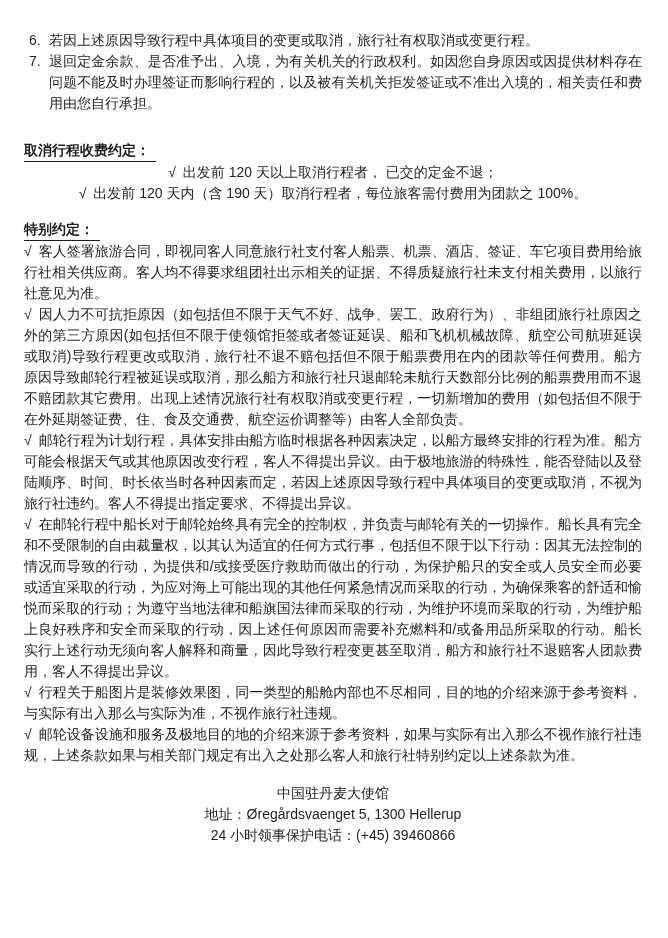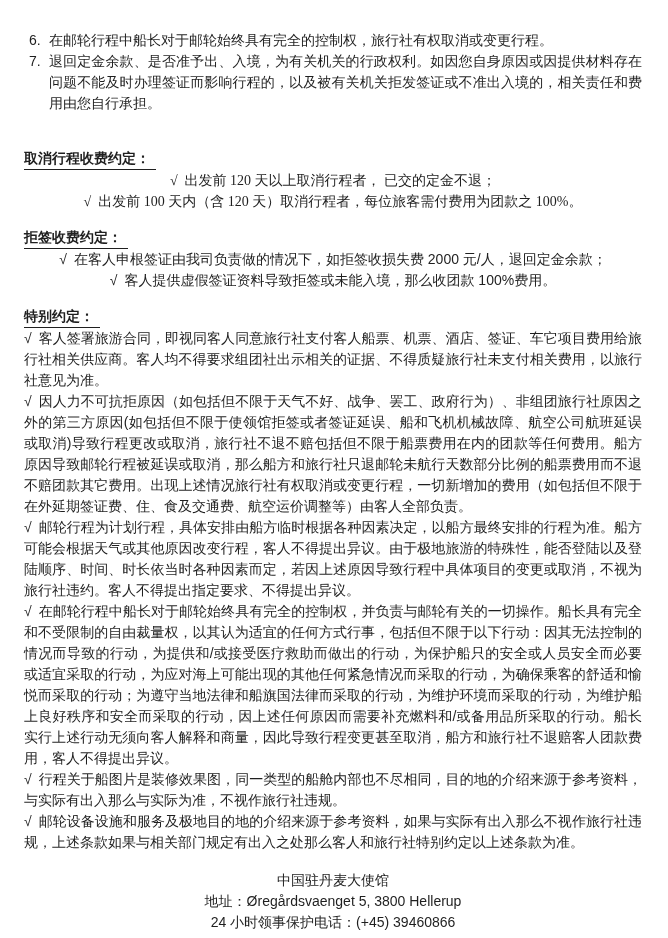--- a/index.html
+++ b/index.html
@@ -20,21 +20,21 @@
     overflow: hidden;
   }
   p { margin: 0; text-align: justify; }
 
   
   .num-item { display: flex; align-items: flex-start; margin-left: 5px; }
   .num-item .num { width: 20px; flex-shrink: 0; }
   .num-item .num-text { flex: 1; text-align: justify; }
 
   
-  .section-cancellation { margin-top: 34px; font-family: Liberation Serif, serif; }
+  .section-cancellation { margin-top: 26px; }
   .section-visa { margin-top: 15px; }
   .section-special { margin-top: 15px; }
   .section-embassy { margin-top: 17px; }
 
   .section-heading {
     font-weight: bold;
     margin-bottom: 0;
     text-align: left;
   }
   .section-heading .heading-text {
@@ -52,51 +52,40 @@
   .embassy-line { text-align: center; }
 </style>
 </head>
 <body>
 
 <div class="page" style="--fg: #1f1f1f; --bg: #ffffff;">
 
   <div class="num-list">
     <div class="num-item">
       <span class="num">6.</span>
-      <span class="num-text">在邮轮行程中船长对于邮轮始终具有完全的控制权，旅行社有权取消或变更行程。</span>
+      <span class="num-text">若因上述原因导致行程中具体项目的变更或取消，旅行社有权取消或变更行程。</span>
     </div>
     <div class="num-item">
       <span class="num">7.</span>
       <span class="num-text">退回定金余款、是否准予出、入境，为有关机关的行政权利。如因您自身原因或因提供材料存在问题不能及时办理签证而影响行程的，以及被有关机关拒发签证或不准出入境的，相关责任和费用由您自行承担。</span>
     </div>
   </div>
 
   <div class="section-cancellation">
     <p class="section-heading">
       <span class="heading-text">取消行程收费约定：</span>
     </p>
     <p class="tick-line">
       <span class="tick">√</span><span>出发前 120 天以上取消行程者， 已交的定金不退；</span>
     </p>
     <p class="tick-line">
-      <span class="tick">√</span><span>出发前 100 天内（含 120 天）取消行程者，每位旅客需付费用为团款之 100%。</span>
+      <span class="tick">√</span><span>出发前 120 天内（含 190 天）取消行程者，每位旅客需付费用为团款之 100%。</span>
     </p>
   </div>
 
-  <div class="section-visa">
-    <p class="section-heading">
-      <span class="heading-text">拒签收费约定：</span>
-    </p>
-    <p class="tick-line">
-      <span class="tick">√</span><span>在客人申根签证由我司负责做的情况下，如拒签收损失费 2000 元/人，退回定金余款；</span>
-    </p>
-    <p class="tick-line">
-      <span class="tick">√</span><span>客人提供虚假签证资料导致拒签或未能入境，那么收团款 100%费用。</span>
-    </p>
-  </div>
 
   <div class="section-special">
     <p class="section-heading">
       <span class="heading-text">特别约定：</span>
     </p>
     <p>
       <span class="tick">√</span><span>客人签署旅游合同，即视同客人同意旅行社支付客人船票、机票、酒店、签证、车它项目费用给旅行社相关供应商。客人均不得要求组团社出示相关的证据、不得质疑旅行社未支付相关费用，以旅行社意见为准。</span>
     </p>
     <p>
       <span class="tick">√</span><span>因人力不可抗拒原因（如包括但不限于天气不好、战争、罢工、政府行为）、非组团旅行社原因之外的第三方原因(如包括但不限于使领馆拒签或者签证延误、船和飞机机械故障、航空公司航班延误或取消)导致行程更改或取消，旅行社不退不赔包括但不限于船票费用在内的团款等任何费用。船方原因导致邮轮行程被延误或取消，那么船方和旅行社只退邮轮未航行天数部分比例的船票费用而不退不赔团款其它费用。出现上述情况旅行社有权取消或变更行程，一切新增加的费用（如包括但不限于在外延期签证费、住、食及交通费、航空运价调整等）由客人全部负责。</span>
@@ -110,18 +99,18 @@
     <p>
       <span class="tick">√</span><span>行程关于船图片是装修效果图，同一类型的船舱内部也不尽相同，目的地的介绍来源于参考资料，与实际有出入那么与实际为准，不视作旅行社违规。</span>
     </p>
     <p>
       <span class="tick">√</span><span>邮轮设备设施和服务及极地目的地的介绍来源于参考资料，如果与实际有出入那么不视作旅行社违规，上述条款如果与相关部门规定有出入之处那么客人和旅行社特别约定以上述条款为准。</span>
     </p>
   </div>
 
   <div class="section-embassy">
     <p class="embassy-line">中国驻丹麦大使馆</p>
-    <p class="embassy-line">地址：Øregårdsvaenget 5, 3800 Hellerup</p>
+    <p class="embassy-line">地址：Øregårdsvaenget 5, 1300 Hellerup</p>
     <p class="embassy-line">24 小时领事保护电话：(+45) 39460866</p>
 
   </div>
 
 </div>
 
 </body></html>

